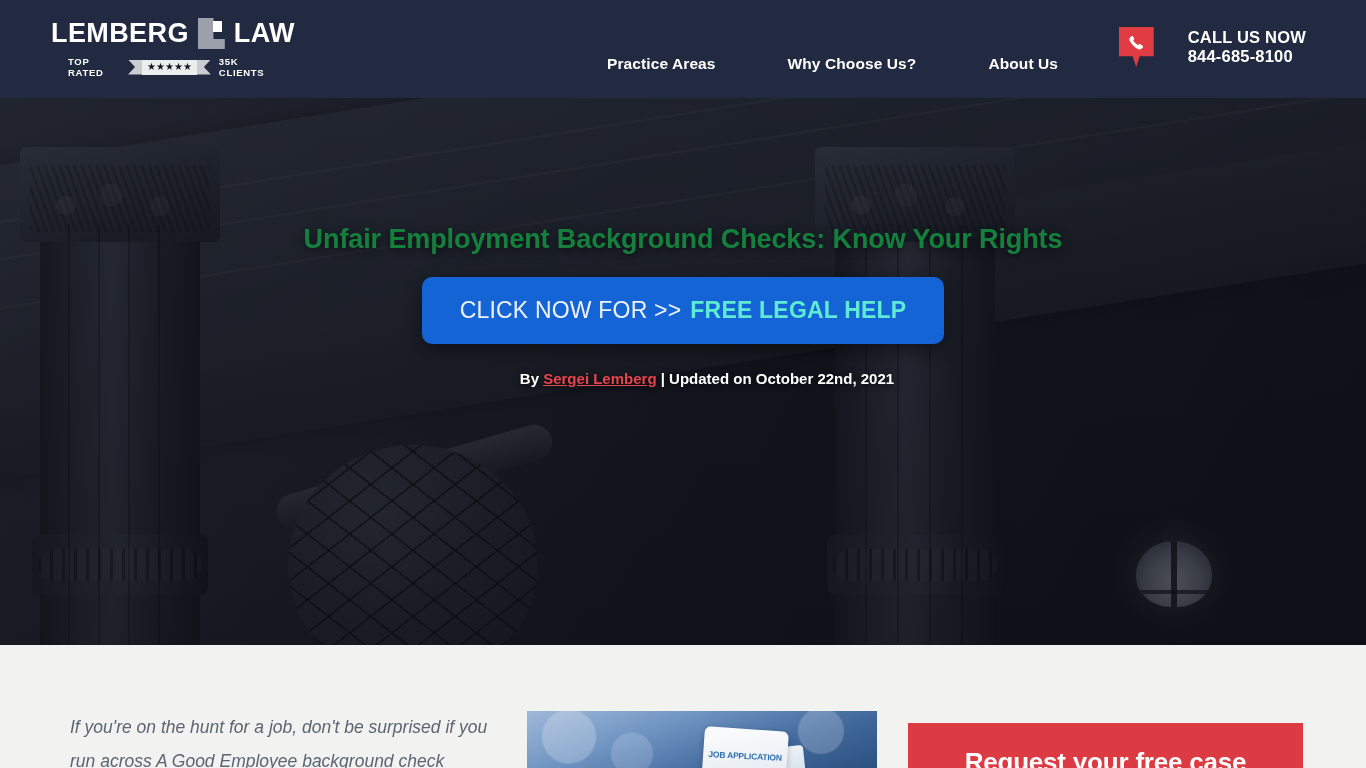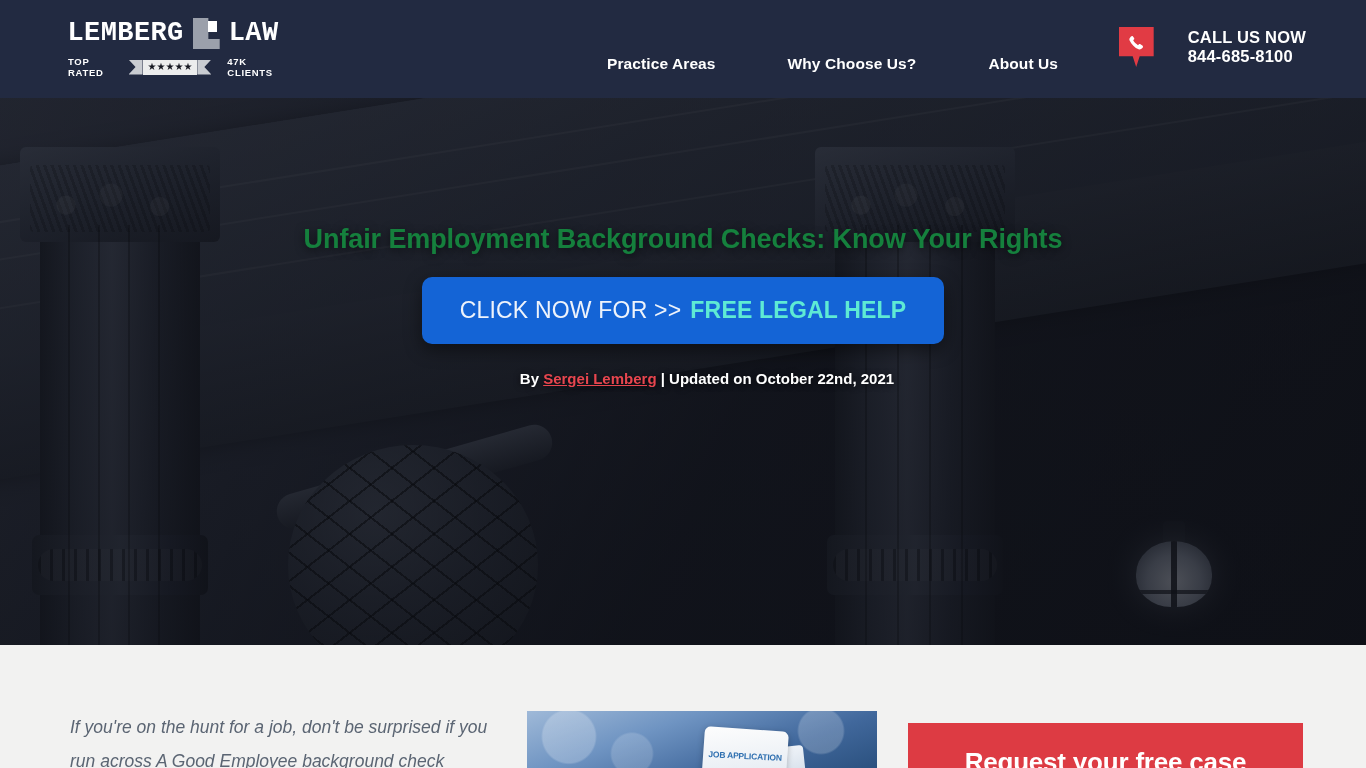--- a/index.html
+++ b/index.html
@@ -16,34 +16,33 @@
     display:flex; align-items:center;
   }
   .logo-block{
     position:absolute; left:68px; top:18px; width:210px;
     display:flex; flex-direction:column; align-items:center;
   }
   .logo-row{ display:flex; align-items:center; justify-content:center; gap:9px; }
   .logo-word{
     color:#ffffff; font-size:27px; font-weight:bold; letter-spacing:.4px;
     line-height:1;
-    font-family:Liberation Mono, monospace;
   }
   .logo-mark{ width:27px; height:31px; position:relative; }
   .logo-mark .lshape{
     position:absolute; left:0; top:0; width:27px; height:31px;
     background:#9ba0ab;
     clip-path:polygon(0 0,58% 0,58% 68%,100% 68%,100% 100%,0 100%);
   }
   .logo-mark .notch{
     position:absolute; left:15px; top:3px; width:9px; height:11px;
     background:#ffffff;
   }
   .ribbon-row{
-    display:flex; align-items:center; justify-content:center; gap:16px; margin-top:7px;
+    display:flex; align-items:center; justify-content:center; gap:8px; margin-top:7px;
   }
   .ribbon-text{
     color:#ffffff; font-size:9.5px; font-weight:bold; letter-spacing:.7px;
   }
   .ribbon-wrap{ display:flex; }
   .rb-left{
     width:14px; height:15px; background:#c9ccd1;
     clip-path:polygon(0 0,100% 0,100% 100%,0 100%,7px 50%);
   }
   .rb-mid{
@@ -274,21 +273,21 @@
     </div>
     <div class="ribbon-row">
       <span class="ribbon-text">TOP RATED</span>
       <span class="ribbon-wrap">
         <span class="rb-left"></span>
         <span class="rb-mid">
             <span class="star">★★★★★</span>
           </span>
         <span class="rb-right"></span>
       </span>
-      <span class="ribbon-text">47K CLIENTS</span>
+      <span class="ribbon-text">35K CLIENTS</span>
     </div>
   </div>
 
   <nav class="nav">
     <a href="#">Practice Areas</a>
     <a href="#">Why Choose Us?</a>
     <a href="#">About Us</a>
   </nav>
 
   <div class="call-block">

